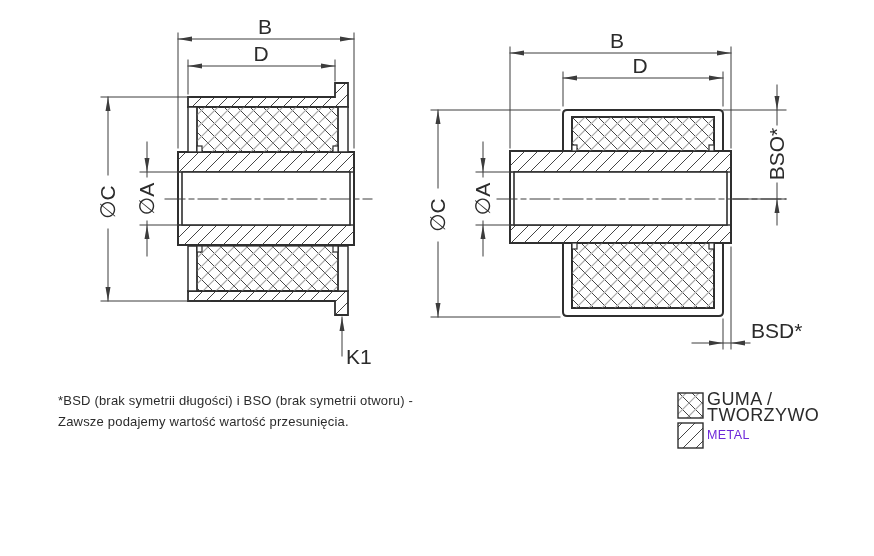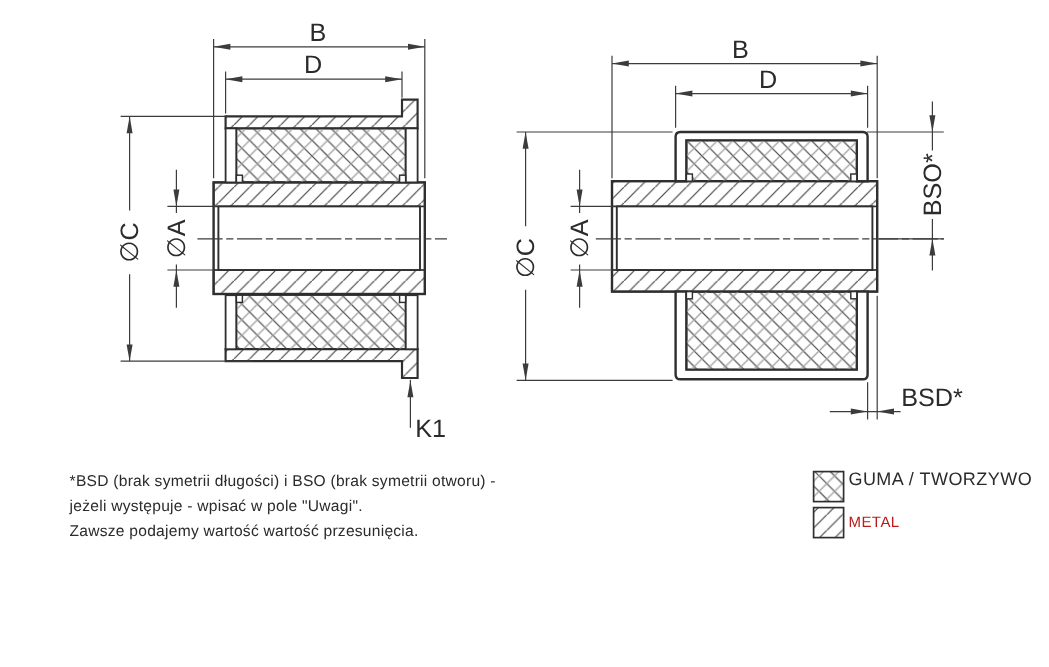--- a/index.html
+++ b/index.html
@@ -2,23 +2,23 @@
 <html><head>
 <meta charset="utf-8">
 <style>
   html,body{margin:0;padding:0;background:#fff;}
   #stage{position:relative;width:874px;height:556px;background:#fff;overflow:hidden;
          font-family:"Liberation Sans","DejaVu Sans",sans-serif;}
   #drawing{position:absolute;left:0;top:0;}
   .dim-label{font-family:"Liberation Sans","DejaVu Sans",sans-serif;font-size:21px;fill:#2b2b2b;}
   .note{position:absolute;left:58px;top:390px;width:600px;color:#2b2b2b;
         font-size:13px;line-height:21px;letter-spacing:.2px;}
-  .legend-labels{position:absolute;left:707px;top:392px;color:#2b2b2b;font-size:15px;
+  .legend-labels{position:absolute;left:707px;top:392px;color:#2b2b2b;font-size:18px;
         line-height:15.5px;letter-spacing:.4px;}
-  .legend-metal{position:absolute;left:707px;top:428px;color:#b91c1c;font-size:12.5px;
+  .legend-metal{position:absolute;left:707px;top:428px;color:#6d28d9;font-size:12.5px;
         letter-spacing:.4px;}
 </style>
 </head>
 <body>
 
 <div id="stage">
 
 <svg id="drawing" width="874" height="556" viewBox="0 0 874 556">
   <defs>
     <pattern id="rubberHatch" patternUnits="userSpaceOnUse" width="26" height="26">
@@ -163,21 +163,20 @@
   </g>
 
   <g>
     <rect x="678" y="393" width="25" height="25" fill="url(#rubberHatch)" stroke="#2f2f2f" stroke-width="1.4"></rect>
     <rect x="678" y="423" width="25" height="25" fill="url(#metalHatch)" stroke="#2f2f2f" stroke-width="1.4"></rect>
   </g>
 </svg>
 
 <div class="note">
   <div>*BSD (brak symetrii długości) i BSO (brak symetrii otworu) -</div>
-  <div>jeżeli występuje - wpisać w pole "Uwagi".</div>
   <div>Zawsze podajemy wartość wartość przesunięcia.</div>
 </div>
 
 <div class="legend-labels">
   <div>GUMA / TWORZYWO</div>
 </div>
 <div class="legend-metal">METAL</div>
 
 </div>
 

